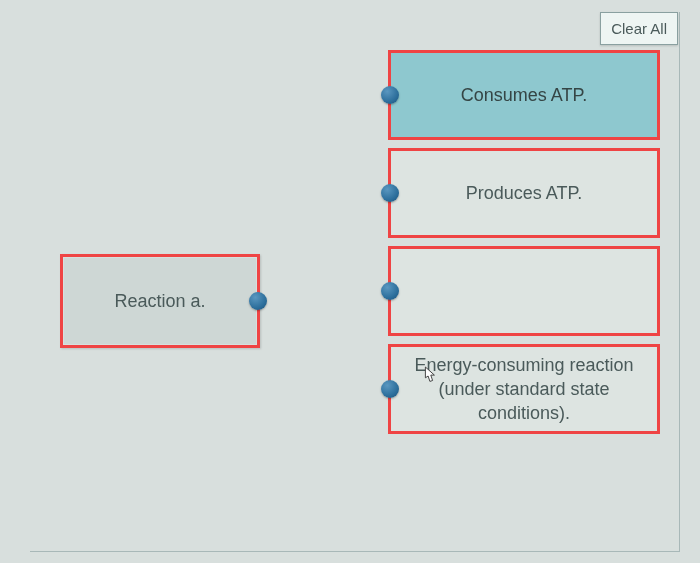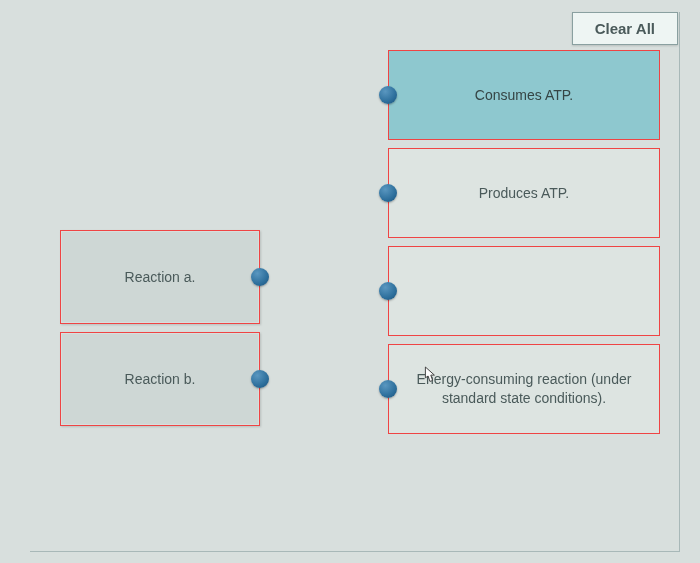--- a/index.html
+++ b/index.html
@@ -21,55 +21,55 @@
     height: 540px;
     border-right: 1px solid #a8b8b8;
     border-bottom: 1px solid #a8b8b8;
   }
   .clear-all {
     position: absolute;
     top: 12px;
     right: 22px;
     background: #eef5f3;
     border: 1px solid #8aa0a0;
-    padding: 7px 22px;
+    padding: 7px 10px;
     font-size: 15px;
     color: #4a5a5a;
     cursor: pointer;
     box-shadow: 0 1px 2px rgba(0,0,0,0.15);
-    font-weight: bold;
   }
   .left-col {
     position: absolute;
     left: 60px;
     top: 230px;
     width: 200px;
   }
   .right-col {
     position: absolute;
     left: 388px;
     top: 50px;
     width: 272px;
   }
   .source, .target {
     position: relative;
-    border: 1px solid #ef4444;
+    border: 3px solid #ef4444;
     display: flex;
     align-items: center;
     justify-content: center;
     text-align: center;
-    font-size: 14px;
+    font-size: 18px;
     line-height: 1.35;
     padding: 6px 14px;
     margin-bottom: 8px;
   }
   .source {
     height: 94px;
     background: rgba(200,210,208,0.6);
     box-shadow: inset 0 0 0 1px rgba(255,255,255,0.2), 1px 1px 2px rgba(0,0,0,0.15);
+    margin-top: 24px;
   }
   .target {
     height: 90px;
     background: rgba(230,235,233,0.4);
   }
   .target.highlight {
     background: #8ec8cf;
     color: #354545;
   }
   .dot {
@@ -98,24 +98,20 @@
 
 <div class="canvas"></div>
 
 <button class="clear-all">Clear All</button>
 
 <div class="left-col">
   <div class="source">
     <span>Reaction a.</span>
     <span class="dot"></span>
   </div>
-  <div class="source">
-    <span>Reaction b.</span>
-    <span class="dot"></span>
-  </div>
 </div>
 
 <div class="right-col">
   <div class="target highlight">
     <span class="dot"></span>
     <span>Consumes ATP.</span>
   </div>
   <div class="target">
     <span class="dot"></span>
     <span>Produces ATP.</span>

